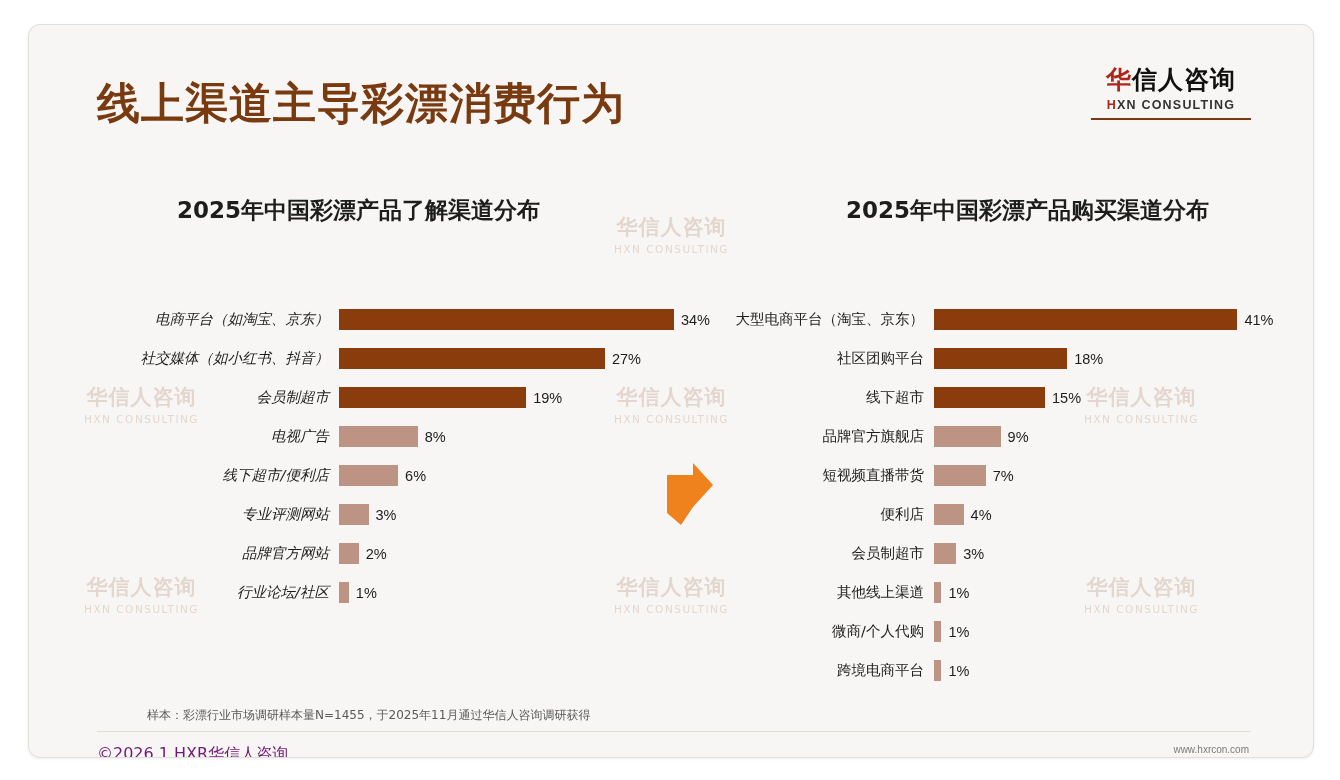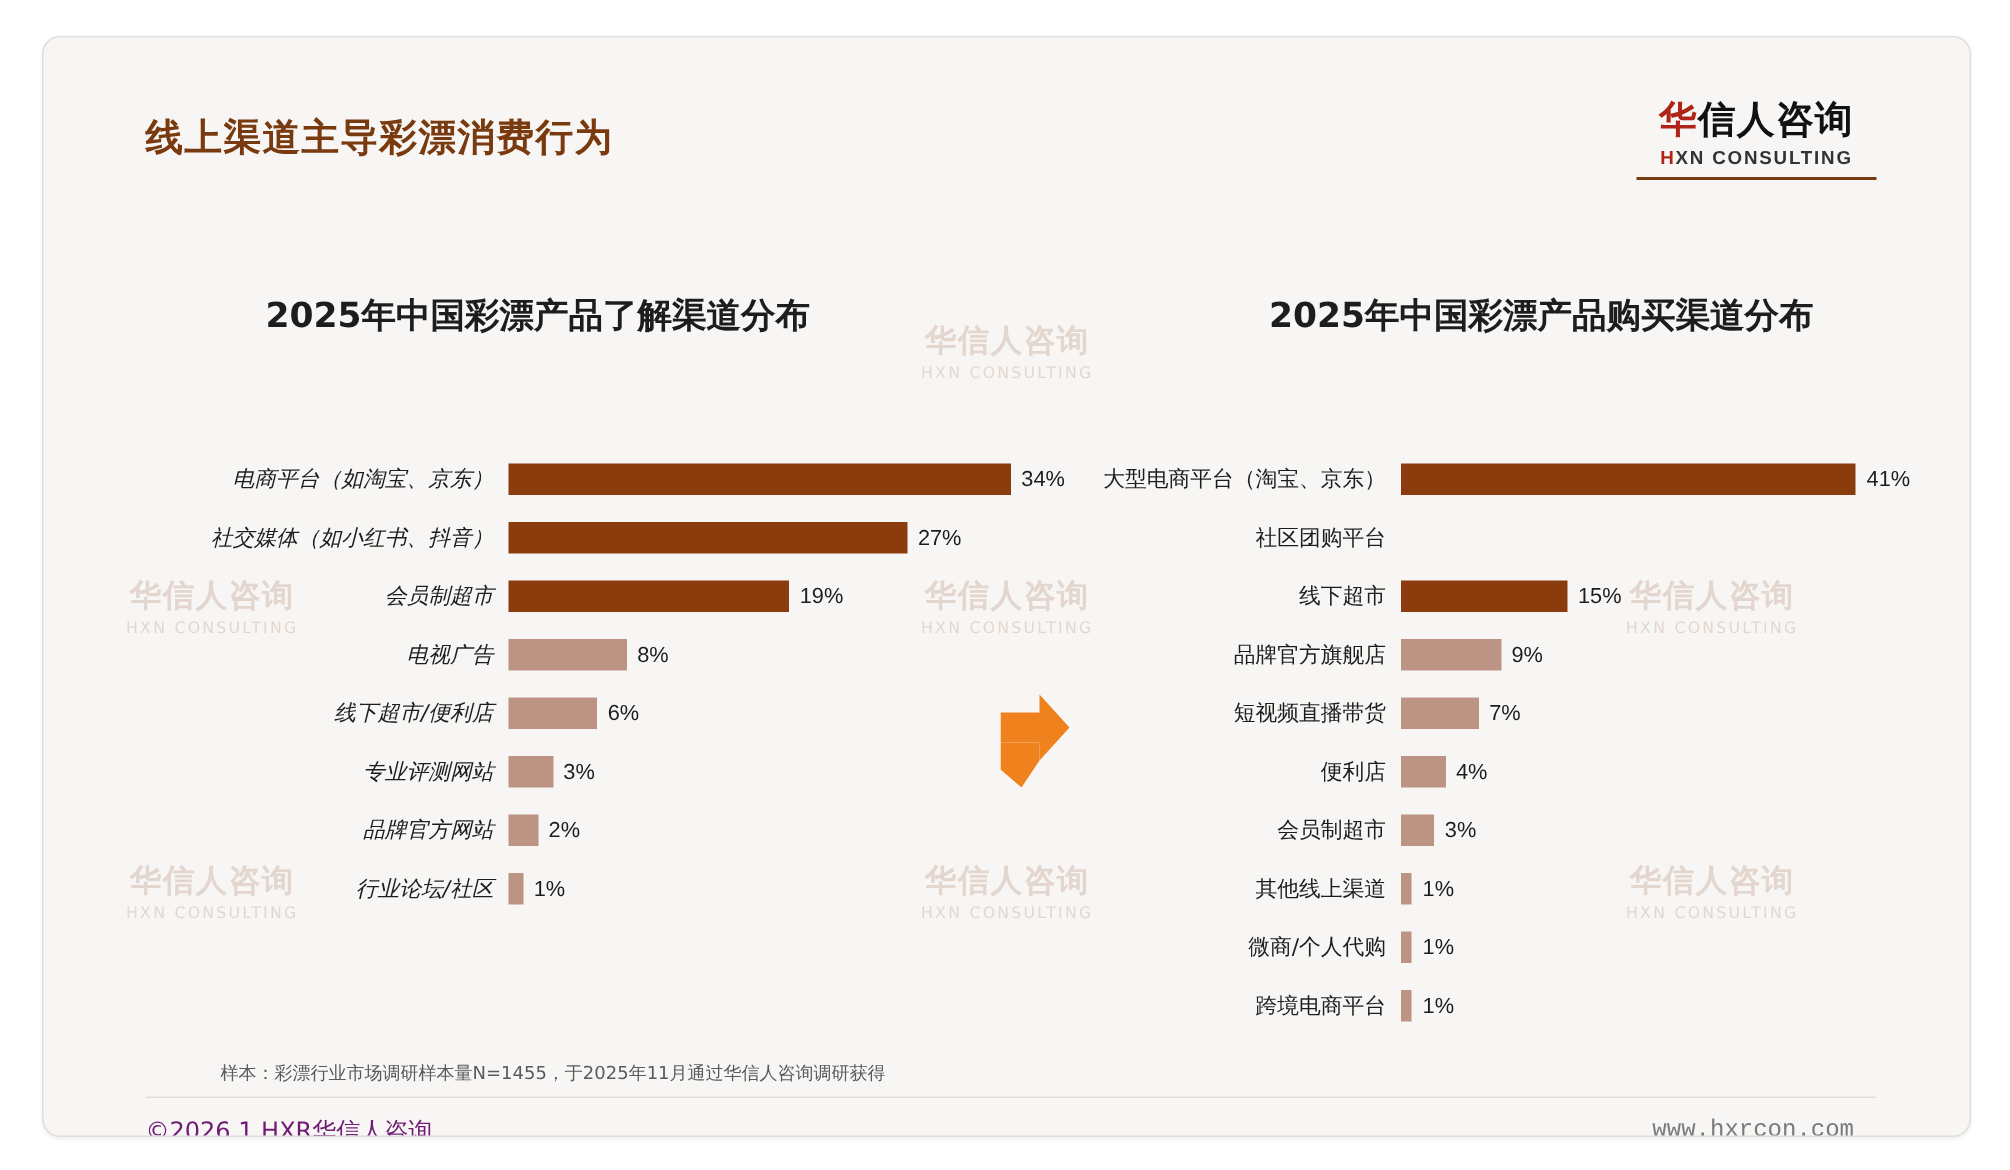--- a/index.html
+++ b/index.html
@@ -25,21 +25,21 @@
     border: 1px solid #e2ded9;
     border-radius: 12px;
     box-shadow: 0 1px 3px rgba(0,0,0,0.07);
     overflow: hidden;
   }
   
   .title {
     position: absolute;
     left: 68px;
     top: 50px;
-    font-size: 25px;
+    font-size: 43px;
     font-weight: bold;
     color: #7a3a10;
     letter-spacing: 1px;
     font-family: "DejaVu Sans", sans-serif;
   }
   .logo-box {
     position: absolute;
     right: 62px;
     top: 38px;
     width: 160px;
@@ -180,25 +180,24 @@
   .copyright {
     position: absolute;
     left: 68px;
     top: 719px;
     font-size: 16px;
     color: #701a75;
     font-family: "DejaVu Sans", sans-serif;
   }
   .website {
     position: absolute;
-    right: 77px;
+    right: 64px;
     top: 719px;
-    font-size: 16px;
+    font-size: 10px;
     color: #7a7a7a;
-    font-family: Liberation Mono, monospace;
   }
 </style>
 </head>
 <body>
 
 <div id="slide">
   <div class="card">
 
     <div class="wm" style="left:585px; top:188px;">
       <div class="wm-cn">华信人咨询</div>
@@ -307,20 +306,24 @@
     <div class="chart" id="chart-right">
       <div class="row">
         <div class="row-label">大型电商平台（淘宝、京东）</div>
         <div class="bar-wrap">
           <div class="bar" style="width: 303.4px;"></div>
           <div class="bar-value">41%</div>
         </div>
       </div>
       <div class="row">
         <div class="row-label">社区团购平台</div>
+        <div class="bar-wrap">
+          <div class="bar" style="width: 133.2px;"></div>
+          <div class="bar-value">18%</div>
+        </div>
       </div>
       <div class="row">
         <div class="row-label">线下超市</div>
         <div class="bar-wrap">
           <div class="bar" style="width: 111px;"></div>
           <div class="bar-value">15%</div>
         </div>
       </div>
       <div class="row">
         <div class="row-label">品牌官方旗舰店</div>

